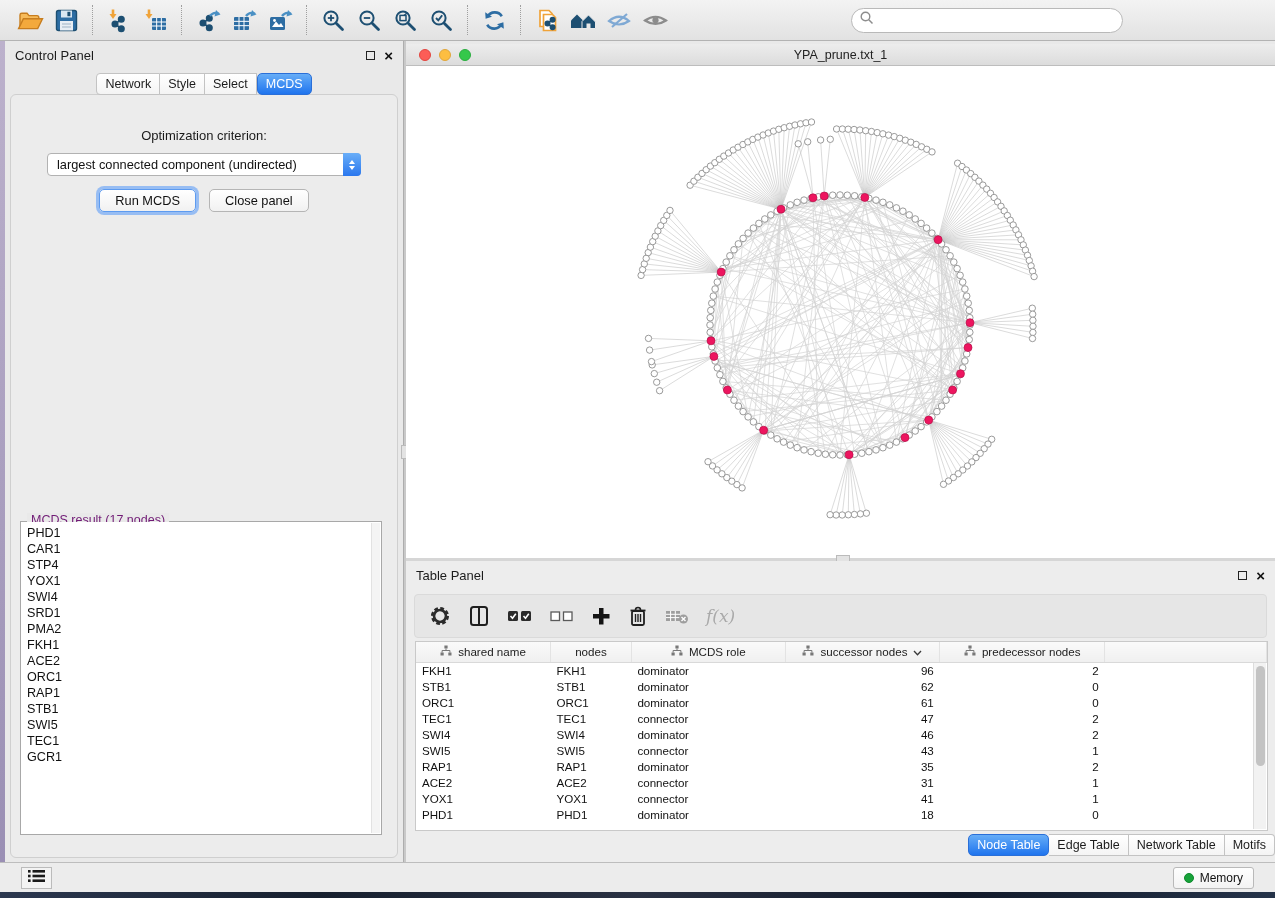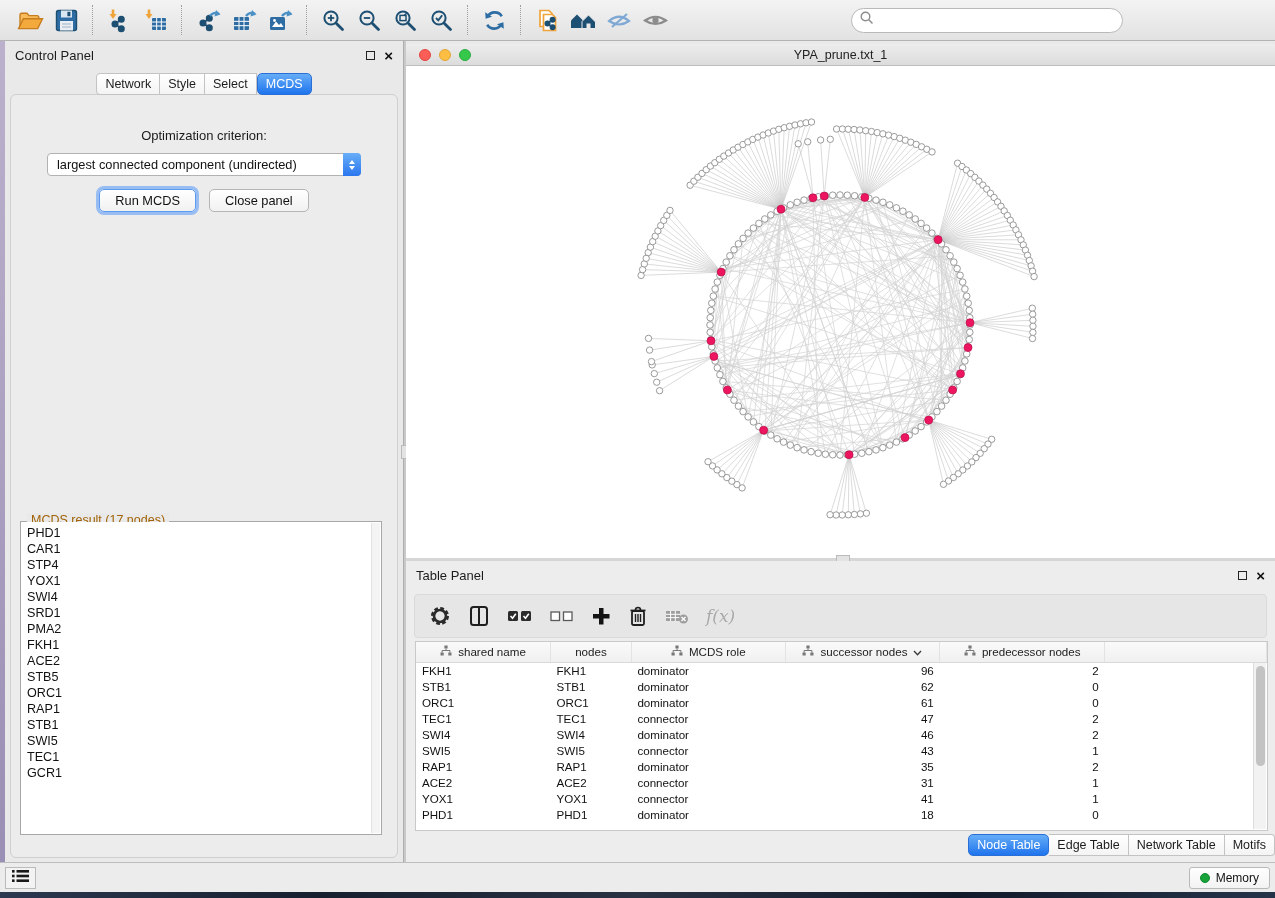--- a/index.html
+++ b/index.html
@@ -46,21 +46,21 @@
   .stepper { width:18px; height:23px; margin:-1px -1px -1px 0; border-radius:0 4px 4px 0;
     background:linear-gradient(#69aef8,#2a77ee); display:flex; flex-direction:column; align-items:center; justify-content:center; gap:2px; }
   .stepper i { width:0; height:0; border-left:3.5px solid transparent; border-right:3.5px solid transparent; }
   .stepper .up { border-bottom:4px solid #fff; }
   .stepper .dn { border-top:4px solid #fff; }
   .cp-buttons { display:flex; justify-content:center; gap:13px; margin-top:13px; }
   .mac-btn { height:23px; padding:0 15px; font-size:12.8px; color:#111; background:linear-gradient(#ffffff,#f1f1f1);
     border:1px solid #b5b5b5; border-radius:5px; }
   .mac-btn.focused { box-shadow:0 0 0 3px rgba(106,164,248,.65); border-color:#5d9bf0; }
   .groupbox { position:absolute; left:9px; right:15px; top:426px; bottom:22px; border:1px solid #a8a8a8; }
-  .groupbox legend { position:absolute; top:-9px; left:6px; background:#e9e9e9; padding:0 4px; font-size:12.5px; color:#a16207; }
+  .groupbox legend { position:absolute; top:-9px; left:6px; background:#e9e9e9; padding:0 4px; font-size:12.5px; color:#701a75; }
   .listbox { position:absolute; inset:0; background:#fff; overflow:hidden; padding:3px 0 0 6px; }
   .listbox .item { font-size:12.6px; line-height:16px; color:#111; }
   .list-scroll { position:absolute; top:1px; bottom:1px; right:1px; width:9px; background:#f4f4f4; border-left:1px solid #e2e2e2; }
 
   
   .splitter-v { position:absolute; left:403px; top:41px; width:3px; bottom:36px; background:#c9c9c9; border-left:1px solid #adadad; }
   .splitter-v .grip { position:absolute; top:404px; left:-3px; width:8px; height:14px; background:#e3e3e3; border:1px solid #bbb; }
   .splitter-h { position:absolute; left:406px; right:0; top:558px; height:3px; background:#d6d6d6; }
   .splitter-h .grip { position:absolute; left:430px; top:-3px; width:14px; height:8px; background:#e3e3e3; border:1px solid #bbb; }
 
@@ -88,21 +88,21 @@
     border-bottom:1px solid #d9d9d9; border-right:1px solid #e3e3e3; text-align:center; position:relative; white-space:nowrap; overflow:hidden; }
   table.data th .hdr-inner { display:flex; align-items:center; justify-content:center; gap:6px; }
   table.data td { height:16px; font-size:11.6px; color:#111; padding:0 6px; white-space:nowrap; overflow:hidden; }
   td.num { text-align:right; padding-right:20px; }
   .tbl-scroll { position:absolute; top:21px; bottom:1px; right:1px; width:13px; background:#f2f2f2; border-left:1px solid #ddd; }
   .tbl-thumb { position:absolute; top:3px; left:2px; width:9px; height:100px; background:#c3c3c3; border-radius:5px; }
   .tp-tabs { position:absolute; left:0; right:0; bottom:6px; display:flex; justify-content:flex-end; }
 
   
   .statusbar { position:absolute; left:0; right:0; bottom:6px; height:30px; background:#ececec;
-    border-top:1px solid #bdbdbd; display:flex; align-items:center; padding:0 5px; }
+    border-top:1px solid #bdbdbd; display:flex; align-items:center; padding:0 21px; }
   .sb-btn { width:31px; height:22px; background:#f3f3f3; border:1px solid #bbb; display:flex; align-items:center; justify-content:center; }
   .memory-btn { margin-left:auto; height:22px; background:linear-gradient(#fefefe,#f3f3f3); border:1px solid #b9b9b9;
     border-radius:3px; display:flex; align-items:center; gap:6px; padding:0 10px; font-size:12px; color:#111; }
   .green-dot { width:10px; height:10px; border-radius:50%; background:#17a23a; border:1px solid #0d8a2c; }
 </style>
 </head>
 <body>
 
 <div id="app">
 
@@ -302,21 +302,20 @@
         <div class="listbox" id="mcds-list">
           <div class="item">PHD1</div>
             <div class="item">CAR1</div>
             <div class="item">STP4</div>
             <div class="item">YOX1</div>
             <div class="item">SWI4</div>
             <div class="item">SRD1</div>
             <div class="item">PMA2</div>
             <div class="item">FKH1</div>
             <div class="item">ACE2</div>
-            <div class="item">STB5</div>
             <div class="item">ORC1</div>
             <div class="item">RAP1</div>
             <div class="item">STB1</div>
             <div class="item">SWI5</div>
             <div class="item">TEC1</div>
             <div class="item">GCR1</div>
             <div class="list-scroll"></div>
         </div>
       </div>
     </div>

